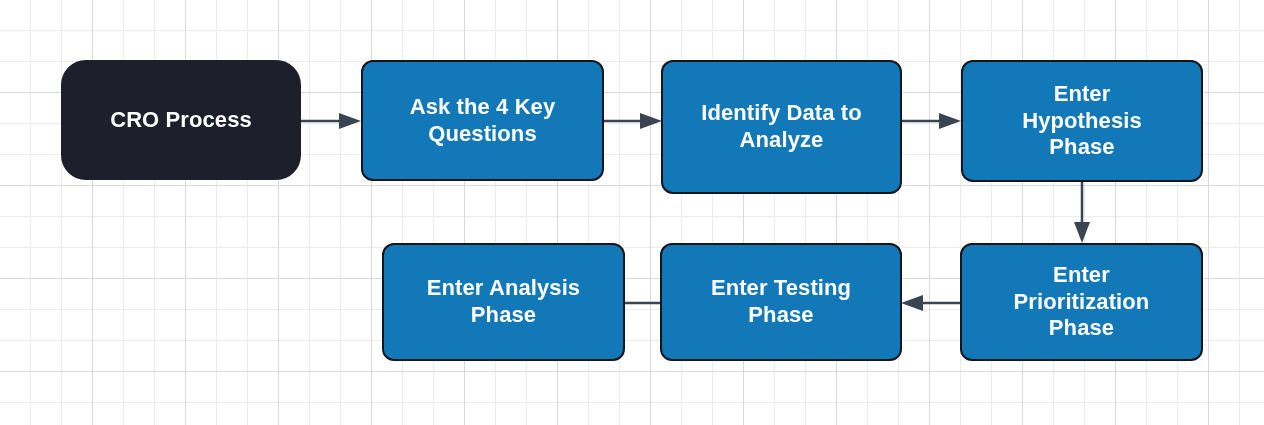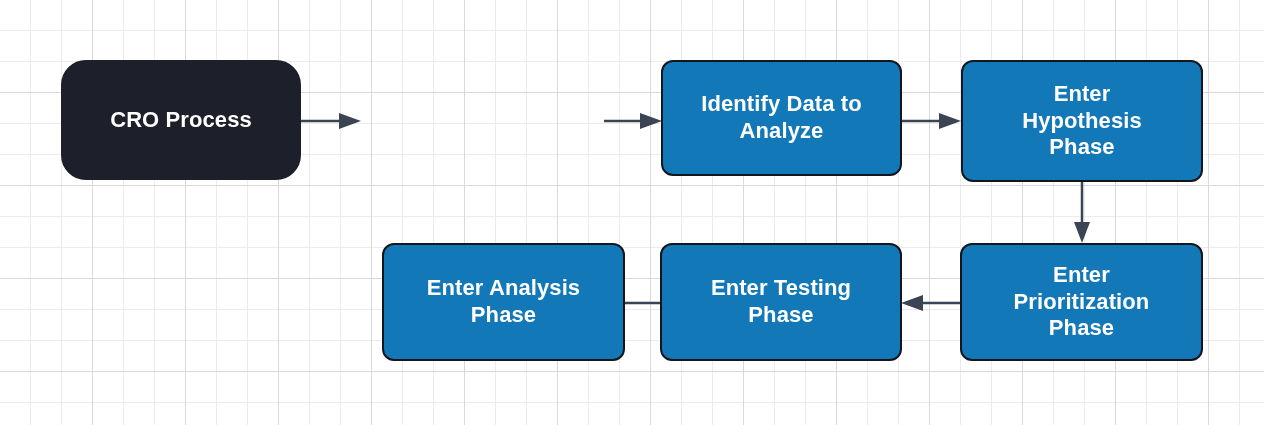--- a/index.html
+++ b/index.html
@@ -77,22 +77,26 @@
 </style>
 </head>
 <body>
 
 <div id="diagram-canvas">
 
   <div class="node node-dark" style="left:61px; top:60px; width:240px; height:120px;">
     <span class="node-label">CRO Process</span>
   </div>
 
+  <div class="node node-blue" style="left:361px; top:60px; width:243px; height:121px;">
+    <span class="node-label">Ask the 4 Key
+Questions</span>
+  </div>
 
-  <div class="node node-blue" style="left:661px; top:60px; width:241px; height:116px;">
+  <div class="node node-blue" style="left:661px; top:60px; width:241px; height:134px;">
     <span class="node-label">Identify Data to
 Analyze</span>
   </div>
 
   <div class="node node-blue" style="left:961px; top:60px; width:242px; height:122px;">
     <span class="node-label">Enter
 Hypothesis
 Phase</span>
   </div>
 

